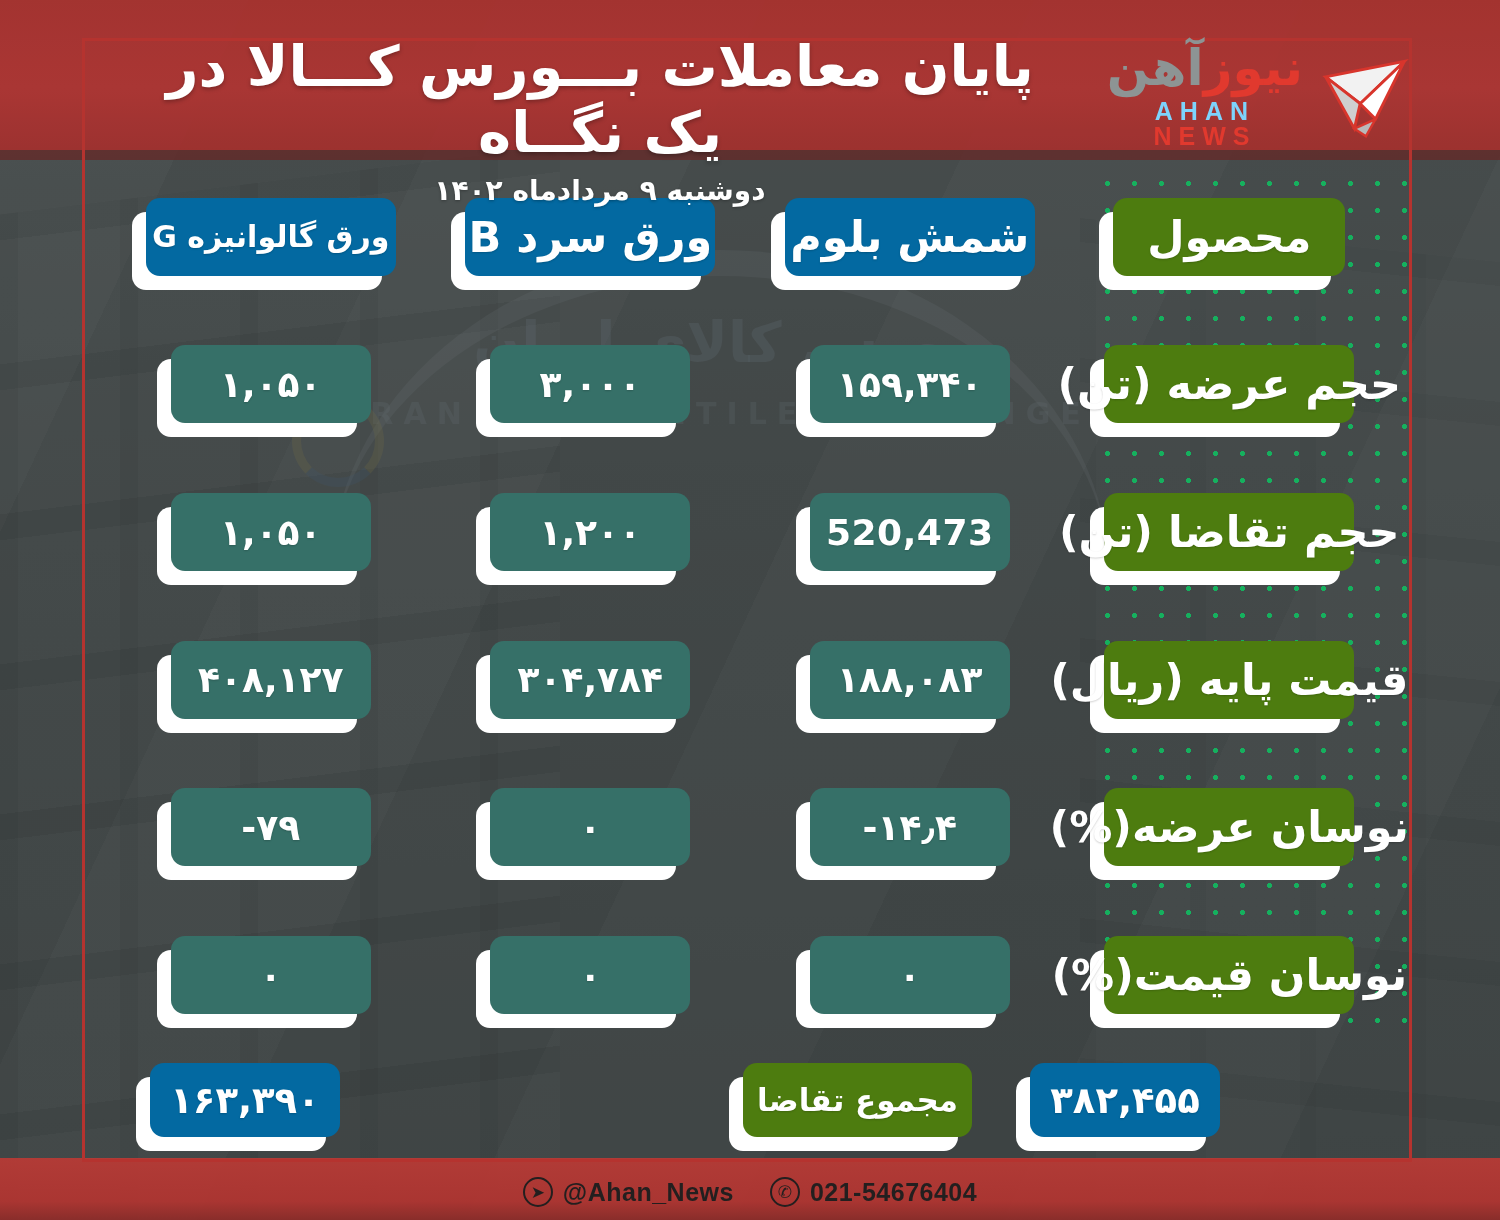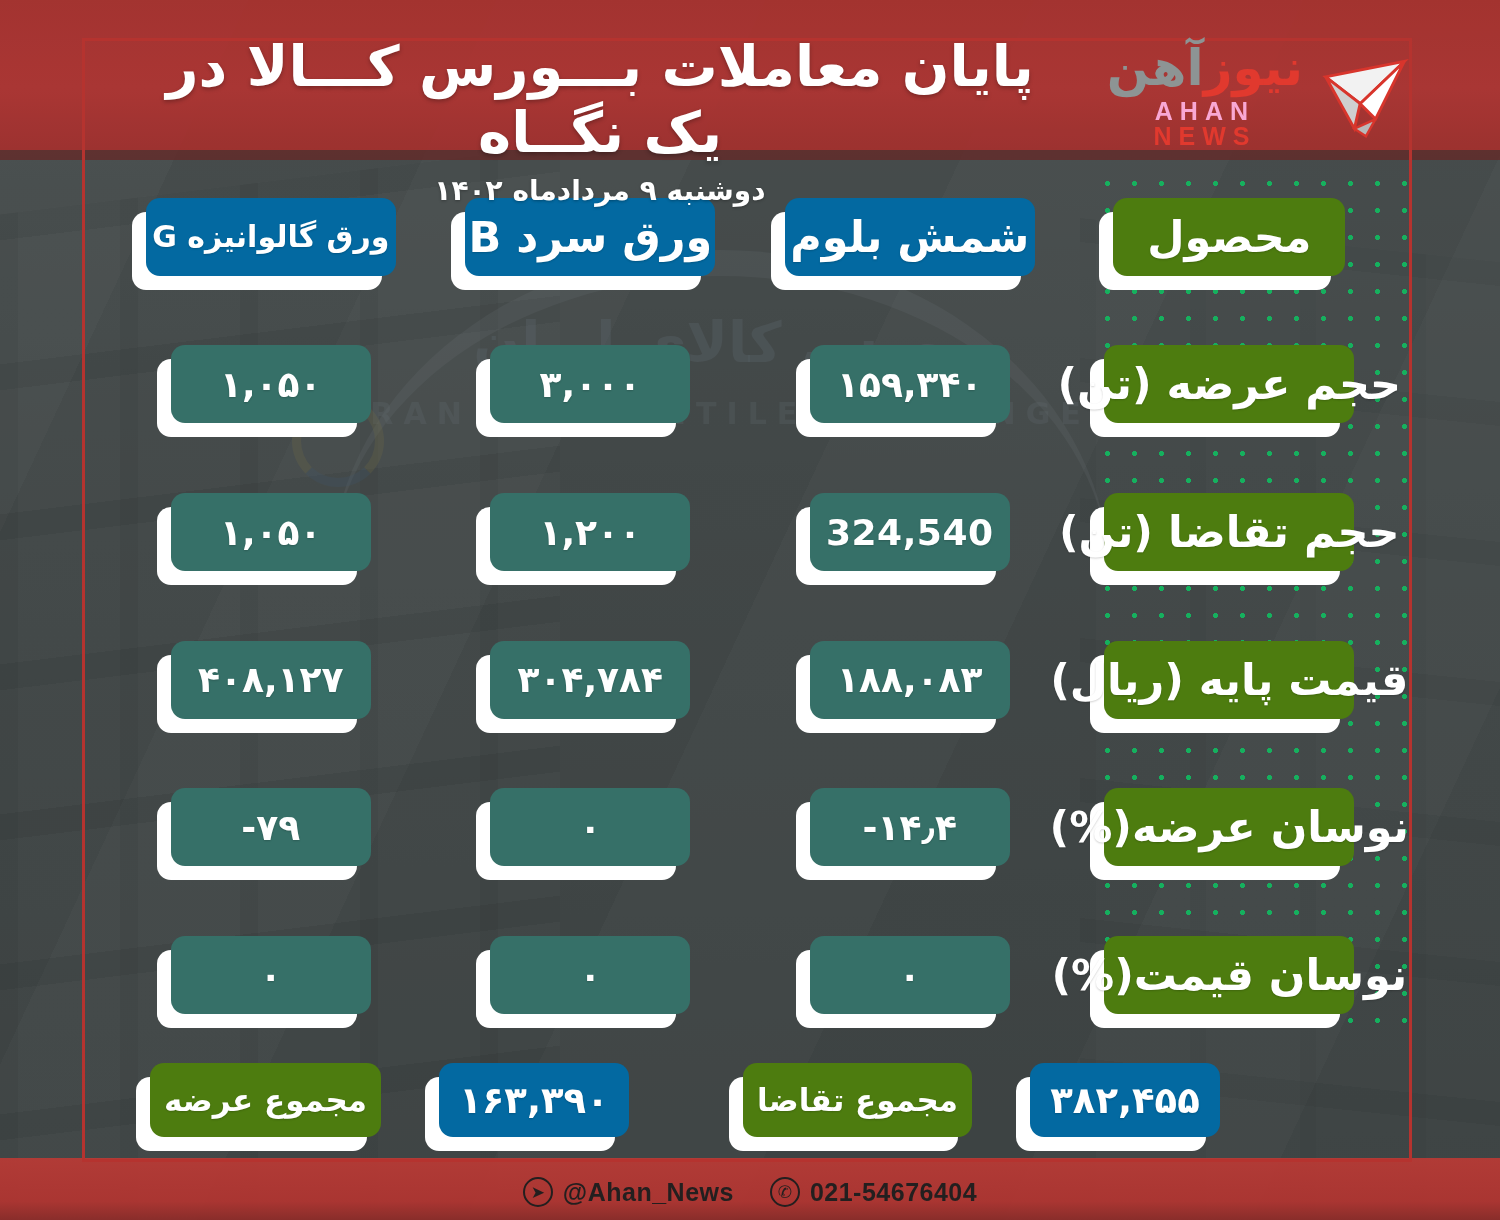--- a/index.html
+++ b/index.html
@@ -187,21 +187,21 @@
   }
   .brand-fa .g1 { color: #8d9494; }
   .brand-fa .g2 { color: #e1392e; }
   .brand-en {
     margin-top: 6px;
     font-size: 25px;
     font-weight: 700;
     letter-spacing: 7px;
     font-family: "Liberation Sans", sans-serif;
   }
-  .brand-en .g1 { color: #f9a8d4; }
+  .brand-en .g1 { color: #7dd3fc; }
   .brand-en .g2 { color: #e1392e; }
   .brand-mark { width: 96px; height: 96px; flex: none; }
 
   
   .dots-col {
     position: absolute;
     right: 88px; top: 166px;
     width: 322px; height: 868px;
     background-image: radial-gradient(#13b55f 2.6px, transparent 2.8px);
     background-size: 27px 27px;
@@ -364,21 +364,21 @@
         </div>
       </div>
 
     <div class="cell">
         <div class="badge green wide">
           <span class="label">حجم تقاضا (تن)</span>
         </div>
       </div>
     <div class="cell">
         <div class="badge teal">
-          <span class="value">324,540</span>
+          <span class="value">520,473</span>
         </div>
       </div>
     <div class="cell">
         <div class="badge teal">
           <span class="value">۱,۲۰۰</span>
         </div>
       </div>
     <div class="cell">
         <div class="badge teal">
           <span class="value">۱,۰۵۰</span>
@@ -454,23 +454,20 @@
       <div class="badge red">
           <span class="value">۳۸۲,۴۵۵</span>
         </div>
       <div class="badge green">
           <span class="label">مجموع تقاضا</span>
         </div>
     </div>
     <div class="sum-pair">
       <div class="badge red">
           <span class="value">۱۶۳,۳۹۰</span>
-        </div>
-      <div class="badge green">
-          <span class="label">مجموع عرضه</span>
         </div>
     </div>
   </div>
 
   <div class="footer-inner">
     <div class="footer-item">
       <span class="circle-icon">➤</span>
       <span class="txt">@Ahan_News</span>
     </div>
     <div class="footer-item">

